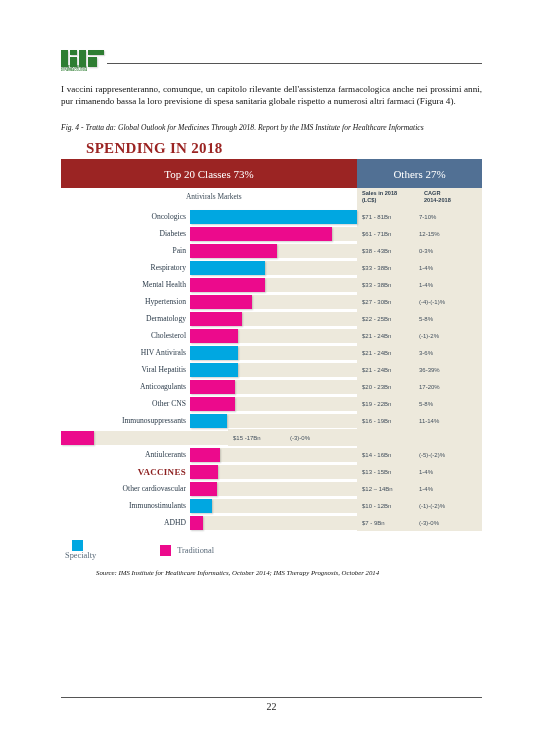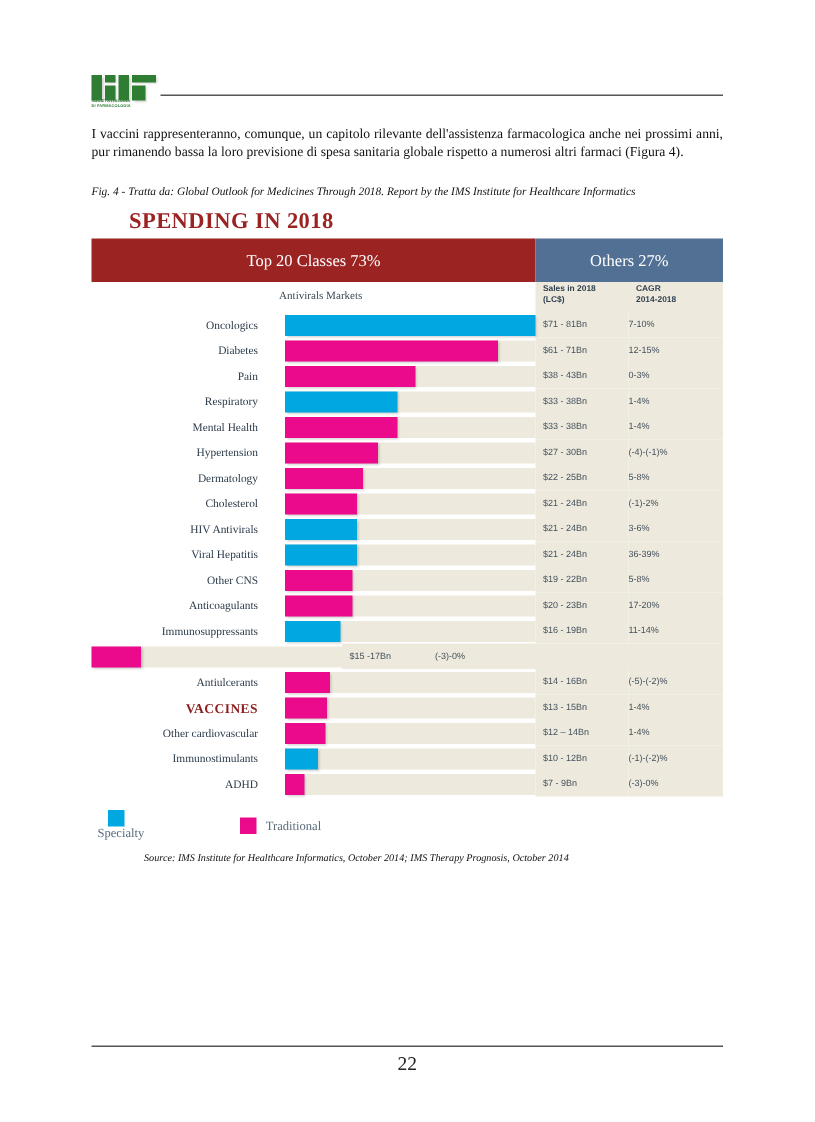--- a/index.html
+++ b/index.html
@@ -62,21 +62,21 @@
     color:#2f3f4f;line-height:7.2px;}
   .sh-col.sales{flex:0 0 62px;padding-left:5px;}
   .sh-col.cagr{flex:1 1 auto;}
 
   
   .rows{position:relative;}
   .row{display:flex;height:17px;align-items:stretch;}
   .row-label{
     flex:0 0 129px;font-size:7.6px;color:#2b3b4a;
     display:flex;align-items:center;justify-content:flex-end;
-    padding-right:18px;box-sizing:border-box;
+    padding-right:4px;box-sizing:border-box;
   }
   .row.vaccines .row-label{color:#8C1F1F;font-size:9px;font-weight:bold;letter-spacing:.3px;}
   .row-track{
     flex:0 0 167px;position:relative;display:flex;align-items:center;
   }
   .track-bg{
     position:absolute;left:0;top:1.5px;height:14px;width:100%;
     background:#EDE9DC;
   }
   .bar{
@@ -105,21 +105,21 @@
   .swatch{width:11px;height:11px;margin-right:6px;display:inline-block;}
   .swatch.specialty{background:#00A7E1;}
   .swatch.traditional{background:#EC0A8C;}
   .source{
     margin-top:9px;margin-left:35px;font-size:6.8px;font-style:italic;color:#111;
   }
 
   
   .footer-rule{position:absolute;left:61px;top:697px;width:421px;border-top:1px solid #555;}
   .page-num{position:absolute;left:0;top:701px;width:543px;text-align:center;
-    font-size:13px;color:#222;}
+    font-size:10px;color:#222;}
 </style>
 </head>
 <body>
 
 <div class="page">
 
   <div class="header">
     <div class="logo">
       <div class="logo-mark">
         <span class="bar" style="left:0;top:0;width:7px;height:17px;"></span>
@@ -248,36 +248,36 @@
         <div class="row">
           <div class="row-label">Viral Hepatitis</div>
           <div class="row-track">
             <div class="track-bg"></div>
             <div class="bar specialty" style="width: 29%;"></div>
           </div>
           <div class="row-sales">$21 - 24Bn</div>
           <div class="row-cagr">36-39%</div>
         </div>
         <div class="row">
+          <div class="row-label">Anticoagulants</div>
+          <div class="row-track">
+            <div class="track-bg"></div>
+            <div class="bar traditional" style="width: 27%;"></div>
+          </div>
+          <div class="row-sales">$20 - 23Bn</div>
+          <div class="row-cagr">17-20%</div>
+        </div>
+        <div class="row">
           <div class="row-label">Other CNS</div>
           <div class="row-track">
             <div class="track-bg"></div>
             <div class="bar traditional" style="width: 27%;"></div>
           </div>
           <div class="row-sales">$19 - 22Bn</div>
           <div class="row-cagr">5-8%</div>
-        </div>
-        <div class="row">
-          <div class="row-label">Anticoagulants</div>
-          <div class="row-track">
-            <div class="track-bg"></div>
-            <div class="bar traditional" style="width: 27%;"></div>
-          </div>
-          <div class="row-sales">$20 - 23Bn</div>
-          <div class="row-cagr">17-20%</div>
         </div>
         <div class="row">
           <div class="row-label">Immunosuppressants</div>
           <div class="row-track">
             <div class="track-bg"></div>
             <div class="bar specialty" style="width: 22%;"></div>
           </div>
           <div class="row-sales">$16 - 19Bn</div>
           <div class="row-cagr">11-14%</div>
         </div>

